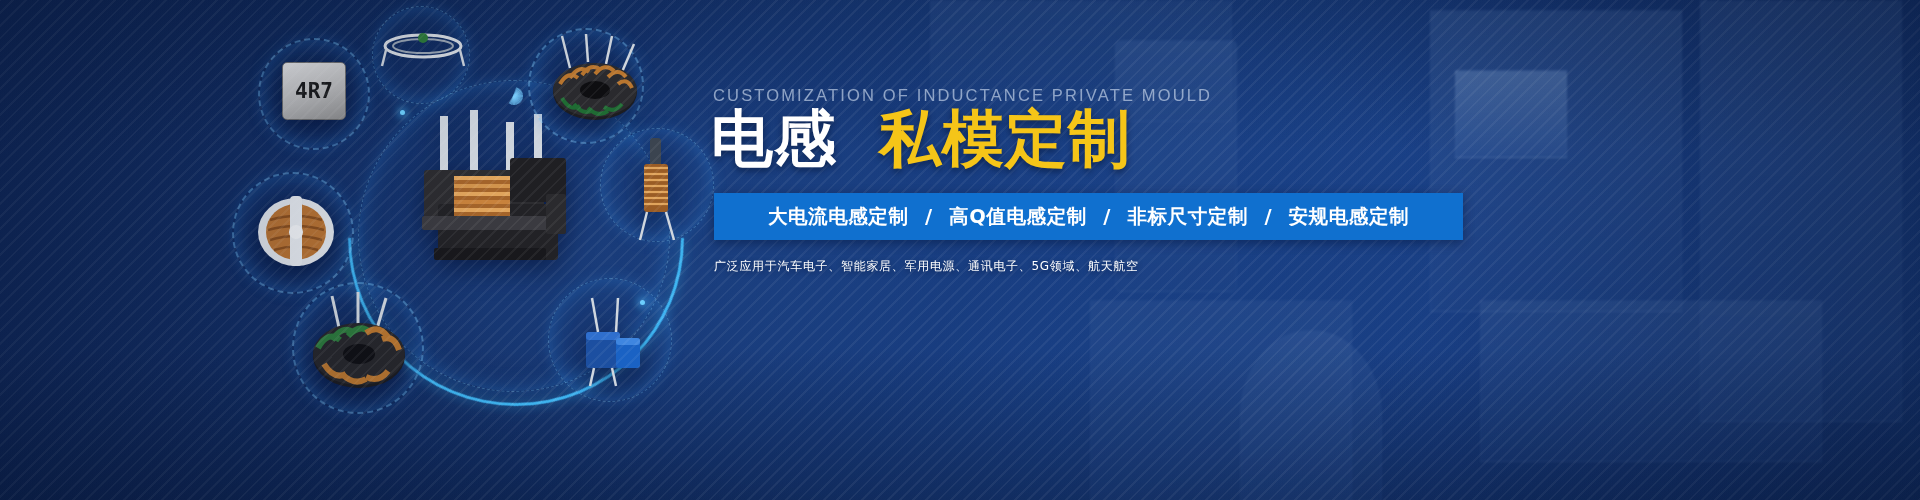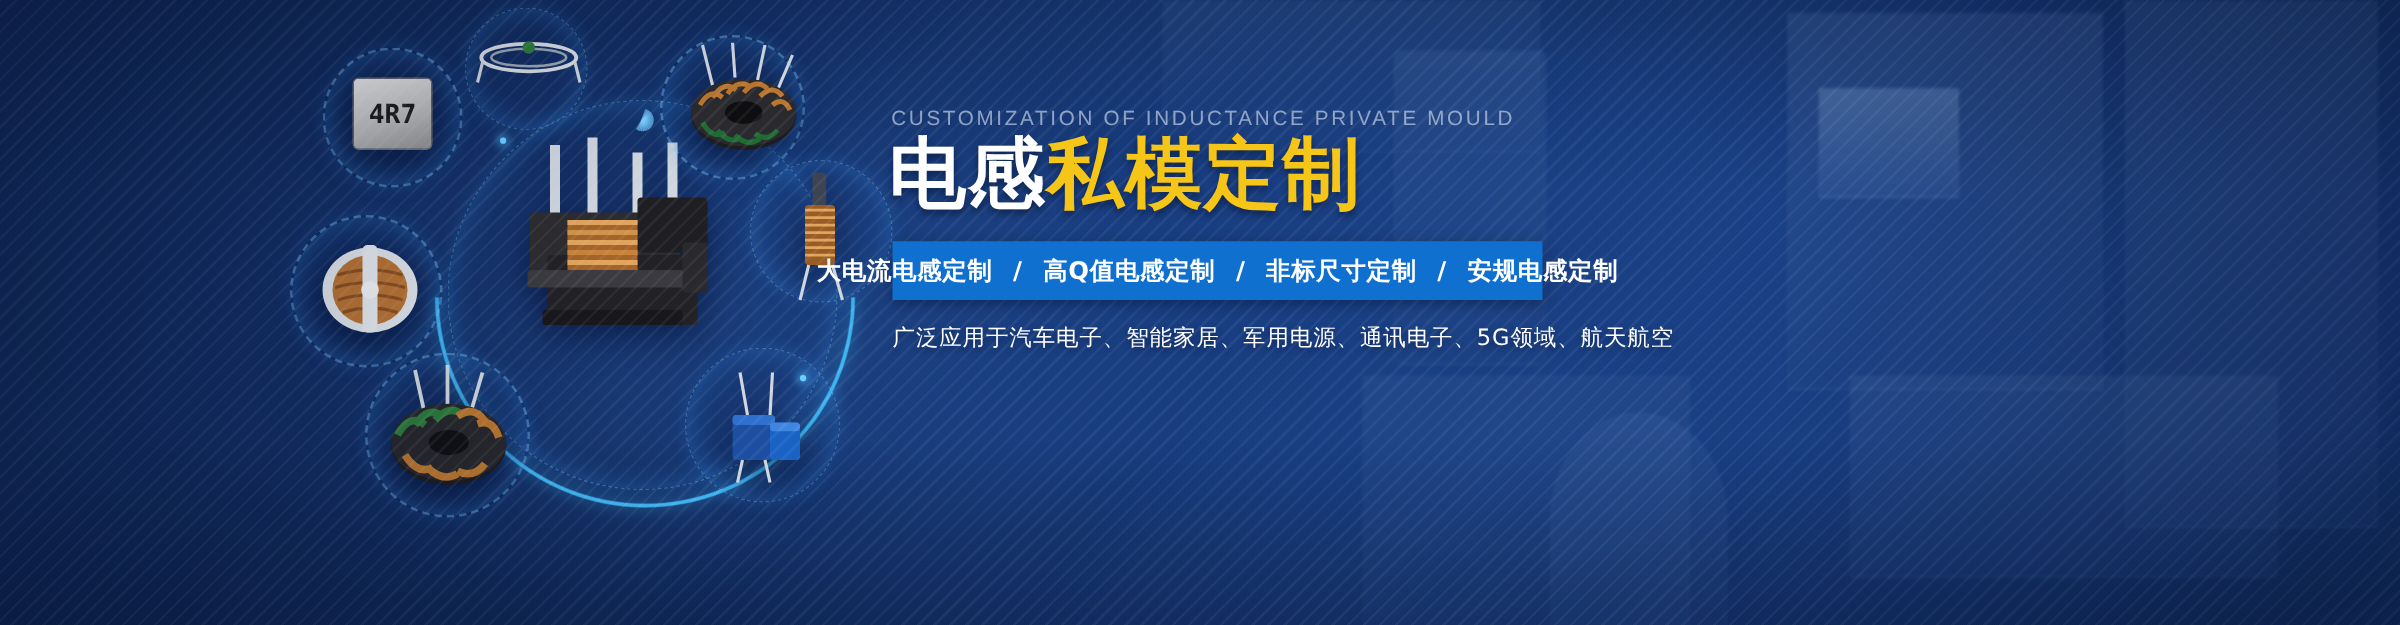--- a/index.html
+++ b/index.html
@@ -69,37 +69,37 @@
     font-family:"Liberation Sans","DejaVu Sans",sans-serif;
     white-space:nowrap;
   }
   .headline{
     position:absolute;left:0px;top:108px;
     font-size:62px;line-height:1.0;font-weight:bold;
     letter-spacing:1px;white-space:nowrap;
     font-family:"DejaVu Sans","Liberation Sans",sans-serif;
   }
   .headline .w{color:#ffffff;text-shadow:0 3px 6px rgba(3,16,46,.55);}
-  .headline .y{color:#f5c518;text-shadow:0 3px 6px rgba(3,16,46,.55);}
+  .headline .y{color:#f5c518;text-shadow:0 3px 6px rgba(3,16,46,.55);margin-left:42px;}
   .pillbar{
     position:absolute;left:3px;top:193px;
-    width:520px;height:47px;
+    width:749px;height:47px;
     background:#1070cf;
     display:flex;align-items:center;justify-content:center;
     box-shadow:0 3px 10px rgba(3,18,52,.45);
   }
   .pillbar .items{
     color:#ffffff;font-size:19.5px;font-weight:bold;letter-spacing:.6px;
     white-space:nowrap;
     font-family:"DejaVu Sans","Liberation Sans",sans-serif;
   }
   .pillbar .sep{color:#ffffff;padding:0 9px;font-weight:bold;}
   .tagline{
     position:absolute;left:3px;top:258px;
-    font-size:18px;color:#ffffff;letter-spacing:.7px;white-space:nowrap;
+    font-size:12px;color:#ffffff;letter-spacing:.7px;white-space:nowrap;
     font-family:"DejaVu Sans","Liberation Sans",sans-serif;
     text-shadow:0 2px 5px rgba(3,16,46,.5);
   }
 </style>
 </head>
 <body>
 
 <div class="banner">
 
   <div class="photo-bg"></div>

